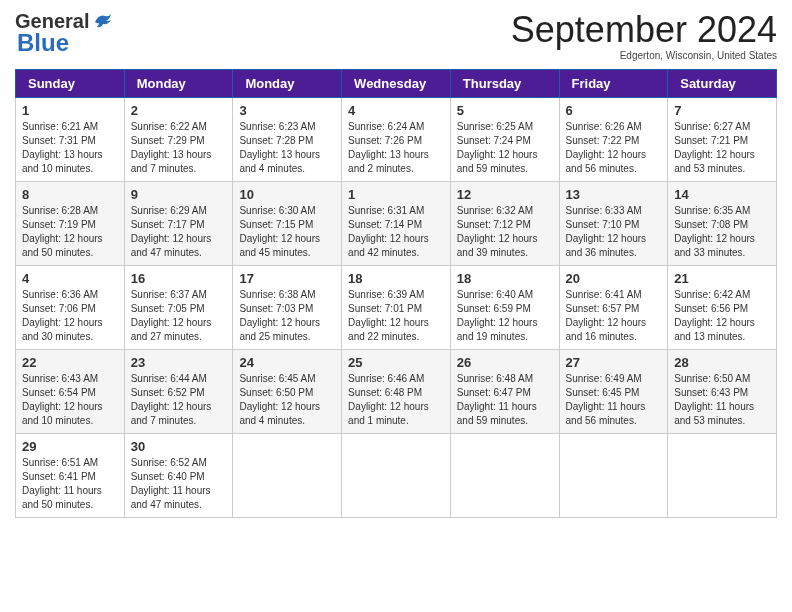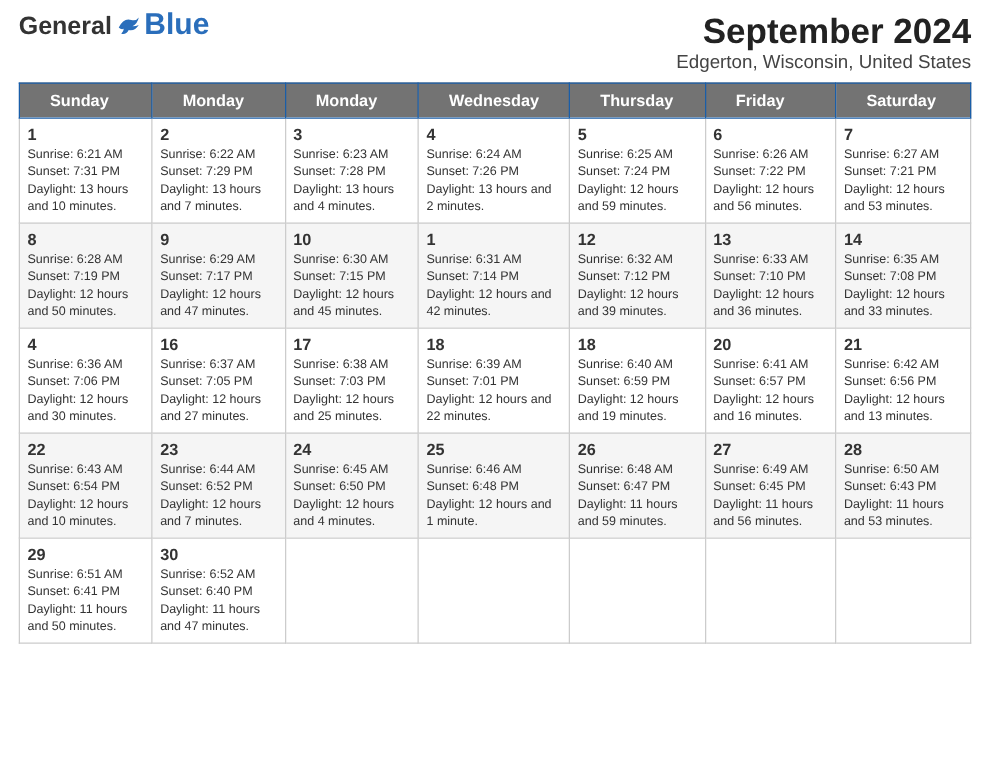--- a/index.html
+++ b/index.html
@@ -11,46 +11,46 @@
       padding: 10px 15px;
     }
     .header-area {
       display: flex;
       justify-content: space-between;
       align-items: flex-start;
       margin-bottom: 8px;
     }
     .logo {
       display: flex;
-      flex-direction: row;
+      flex-direction: column;
       align-items: flex-start;
     }
     .title-area {
       text-align: right;
     }
     .month-title {
-      font-size: 28px;
-      font-weight: bold;
+      font-size: 36px;
+      font-weight: normal;
       color: #222;
       line-height: 1.1;
     }
     .location {
-      font-size: 15px;
+      font-size: 10px;
       color: #444;
     }
     .calendar {
       width: 100%;
       border-collapse: collapse;
       border: 1px solid #ccc;
     }
     .calendar th {
-      background-color: #737373;
+      background-color: #4c1d95;
       color: #fff;
       text-align: left;
-      padding: 6px 24px;
+      padding: 6px 12px;
       font-size: 13px;
       font-weight: bold;
       border: 1px solid #1a5ea8;
     }
     .calendar td {
       vertical-align: top;
       padding: 5px 6px;
       border: 1px solid #ccc;
       font-size: 10.5px;
       color: #333;

